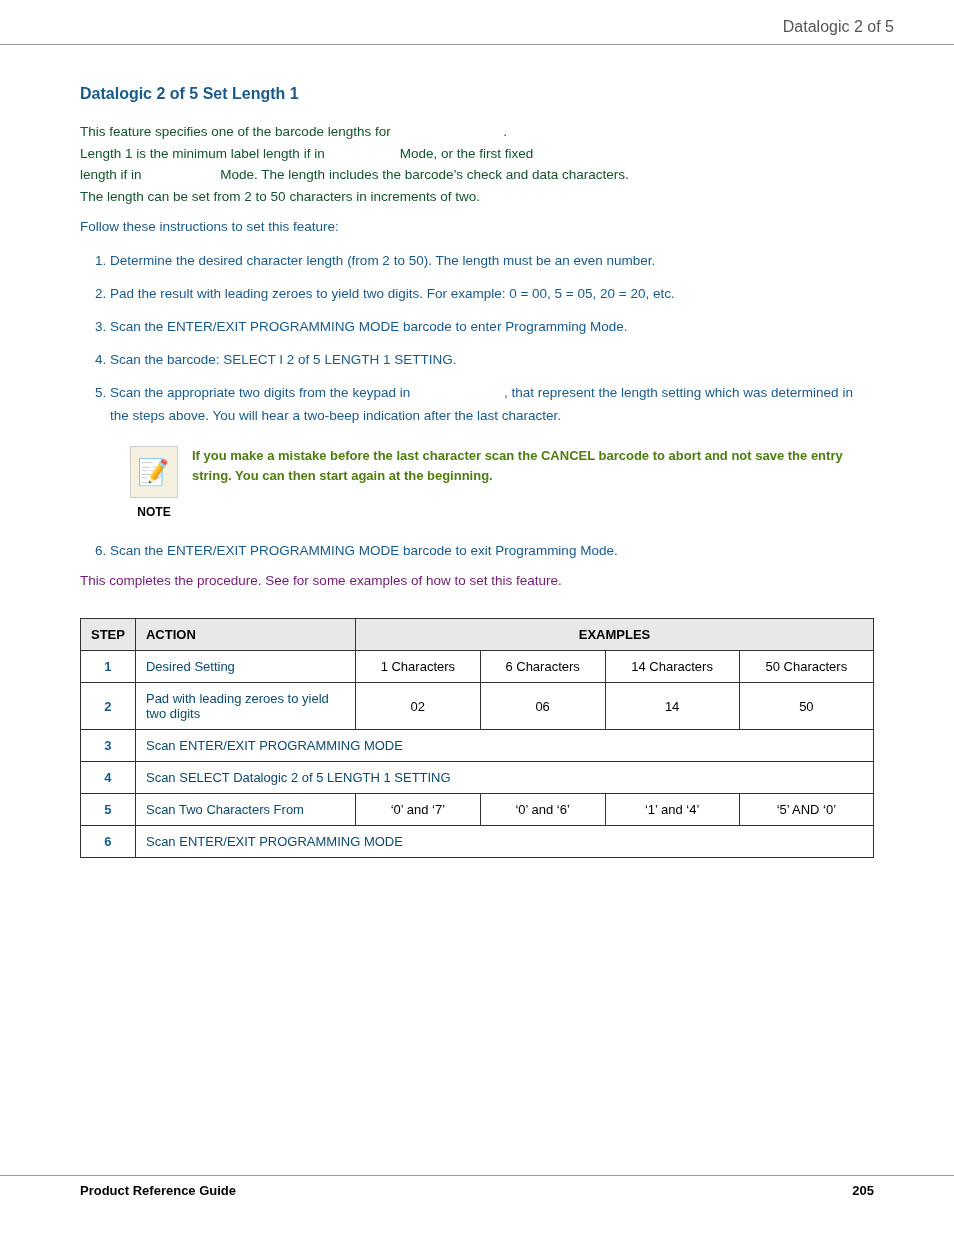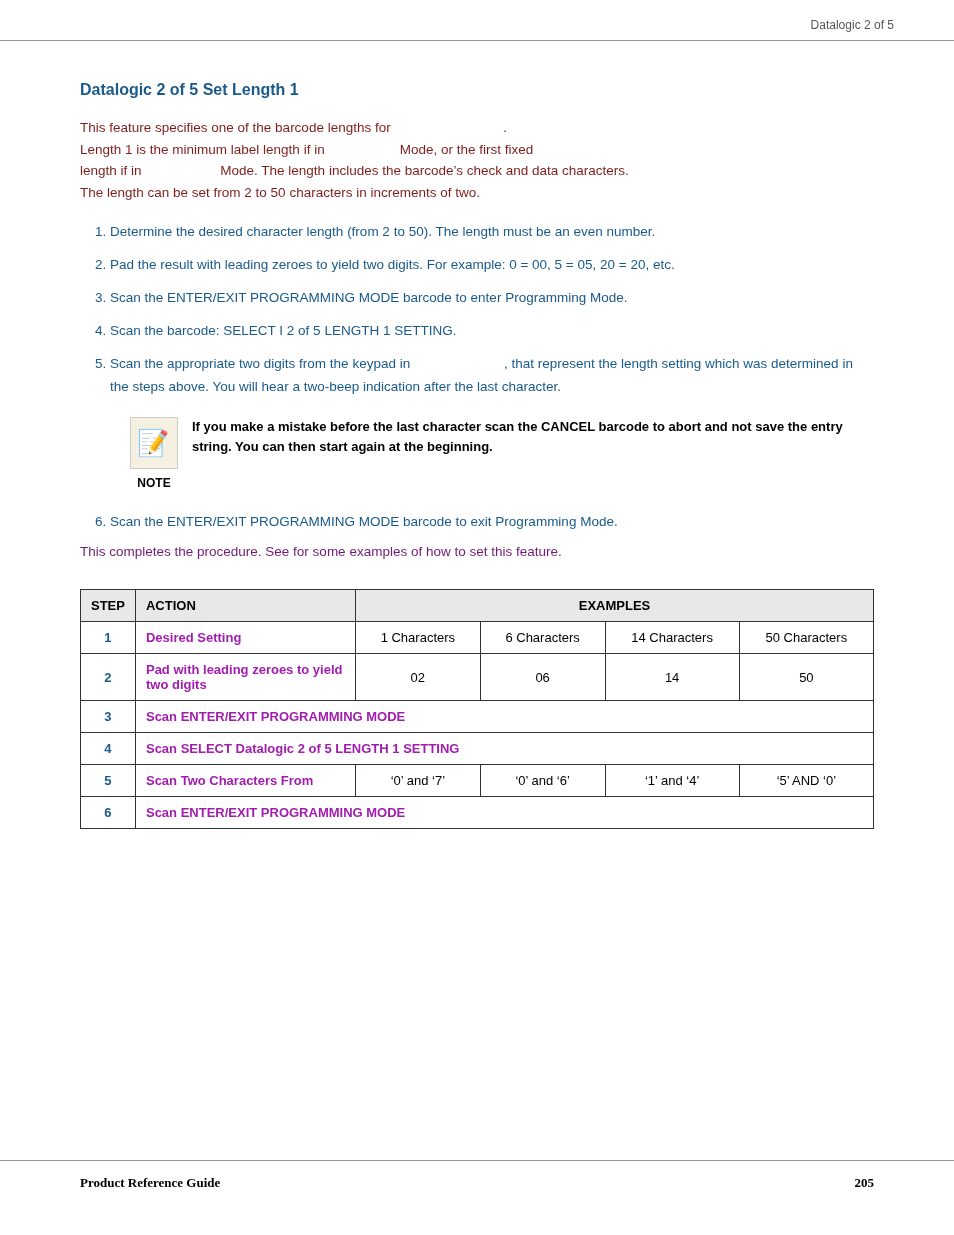--- a/index.html
+++ b/index.html
@@ -21,44 +21,44 @@
     }
 
     
     .page-header {
       display: flex;
       justify-content: flex-end;
       padding: 18px 60px 8px 60px;
       border-bottom: 1px solid #999;
     }
     .header-text {
-      font-size: 12px;
+      font-size: 16px;
       color: #555;
       text-align: right;
     }
 
     
     .content {
       padding: 40px 80px 60px 80px;
     }
 
     
     .section-title {
       font-size: 16px;
       font-weight: bold;
       color: #1a5a8a;
       margin-bottom: 18px;
     }
 
     
     .intro-text {
-      color: #7f1d1d;
+      color: #14532d;
       font-size: 13.5px;
       line-height: 1.6;
-      margin-bottom: 18px;
+      margin-bottom: 12px;
     }
 
     .follow-text {
       color: #1a5a8a;
       font-size: 13.5px;
       margin-bottom: 16px;
       margin-top: 10px;
     }
 
     
@@ -95,21 +95,21 @@
       text-align: right;
       margin-top: 4px;
     }
     .note-content {
       display: flex;
       flex-direction: column;
     }
     .note-text {
       font-size: 13px;
       font-weight: bold;
-      color: #000000;
+      color: #4d7c0f;
       line-height: 1.5;
     }
 
     
     .completion-text {
       color: #701a75;
       font-size: 13.5px;
       margin-top: 6px;
     }
 
@@ -132,41 +132,40 @@
       color: #000;
       font-size: 13px;
     }
     .data-table .step-num {
       text-align: center;
       font-weight: bold;
       color: #1a5a8a;
       width: 50px;
     }
     .data-table .action-cell {
-      font-weight: bold;
-      color: #a21caf;
+      font-weight: normal;
+      color: #0c4a6e;
       width: 200px;
     }
     .data-table .example-cell {
       text-align: center;
       color: #000;
     }
 
     
     .page-footer {
       position: absolute;
       bottom: 30px;
       left: 0;
       right: 0;
-      padding: 14px 80px;
+      padding: 7px 80px;
       border-top: 1px solid #999;
       display: flex;
       justify-content: space-between;
       align-items: center;
-      font-family: Liberation Serif, serif;
     }
     .footer-left {
       font-weight: bold;
       font-size: 13px;
     }
     .footer-right {
       font-weight: bold;
       font-size: 13px;
     }
   </style>
@@ -183,20 +182,21 @@
 
     <h2 class="section-title">Datalogic 2 of 5 Set Length 1</h2>
 
     <p class="intro-text">
       This feature specifies one of the barcode lengths for &nbsp;&nbsp;&nbsp;&nbsp;&nbsp;&nbsp;&nbsp;&nbsp;&nbsp;&nbsp;&nbsp;&nbsp;&nbsp;&nbsp;&nbsp;&nbsp;&nbsp;&nbsp;&nbsp;&nbsp;&nbsp;&nbsp;&nbsp;&nbsp;&nbsp;&nbsp;&nbsp;&nbsp;&nbsp;.<br>
       Length 1 is the minimum label length if in &nbsp;&nbsp;&nbsp;&nbsp;&nbsp;&nbsp;&nbsp;&nbsp;&nbsp;&nbsp;&nbsp;&nbsp;&nbsp;&nbsp;&nbsp;&nbsp;&nbsp;&nbsp; Mode, or the first fixed<br>
       length if in &nbsp;&nbsp;&nbsp;&nbsp;&nbsp;&nbsp;&nbsp;&nbsp;&nbsp;&nbsp;&nbsp;&nbsp;&nbsp;&nbsp;&nbsp;&nbsp;&nbsp;&nbsp;&nbsp; Mode. The length includes the barcode’s check and data characters.<br>
       The length can be set from 2 to 50 characters in increments of two.
     </p>
 
+    <p class="follow-text">Follow these instructions to set this feature:</p>
 
     <ol class="instructions-list">
       <li>Determine the desired character length (from 2 to 50). The length must be an even number.</li>
       <li>Pad the result with leading zeroes to yield two digits. For example: 0 = 00, 5 = 05, 20 = 20, etc.</li>
       <li>Scan the ENTER/EXIT PROGRAMMING MODE barcode to enter Programming Mode.</li>
       <li>Scan the barcode: SELECT I 2 of 5 LENGTH 1 SETTING.</li>
       <li>
         Scan the appropriate two digits from the keypad in &nbsp;&nbsp;&nbsp;&nbsp;&nbsp;&nbsp;&nbsp;&nbsp;&nbsp;&nbsp;&nbsp;&nbsp;&nbsp;&nbsp;&nbsp;&nbsp;&nbsp;&nbsp;&nbsp;&nbsp;&nbsp;&nbsp;&nbsp;&nbsp;, that represent
         the length setting which was determined in the steps above. You will hear a two-beep indication after the last character.
 

